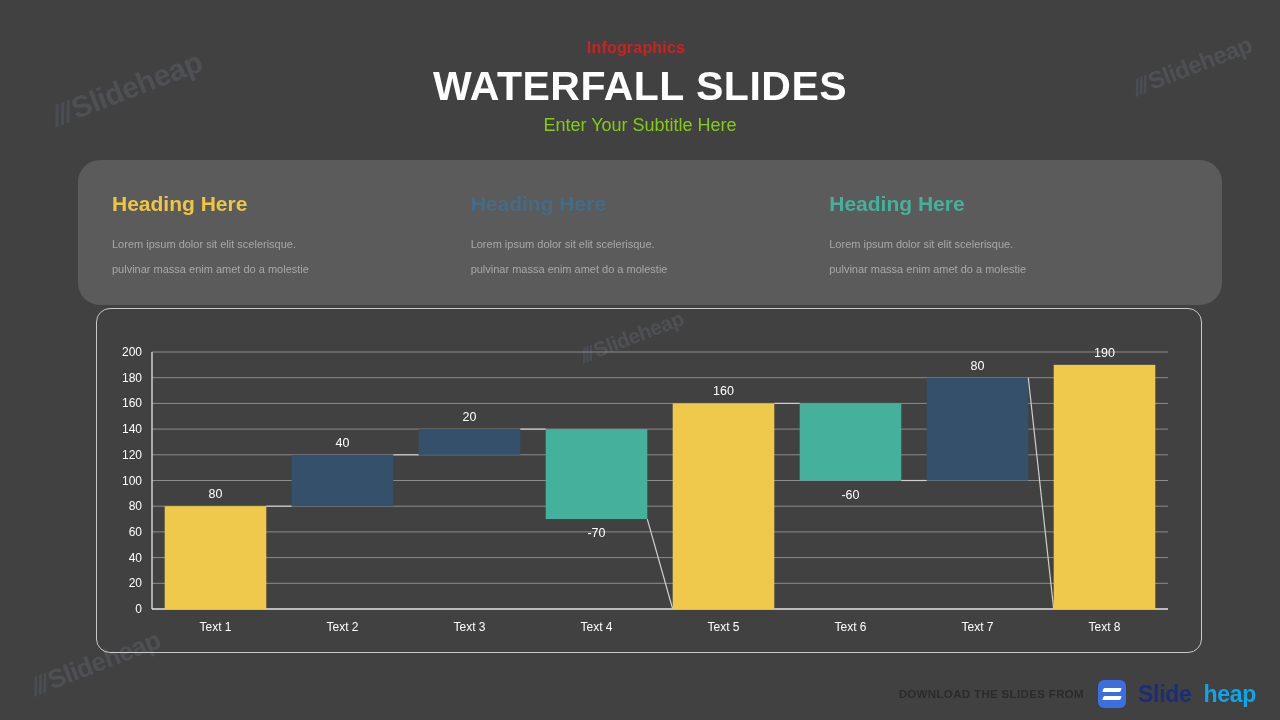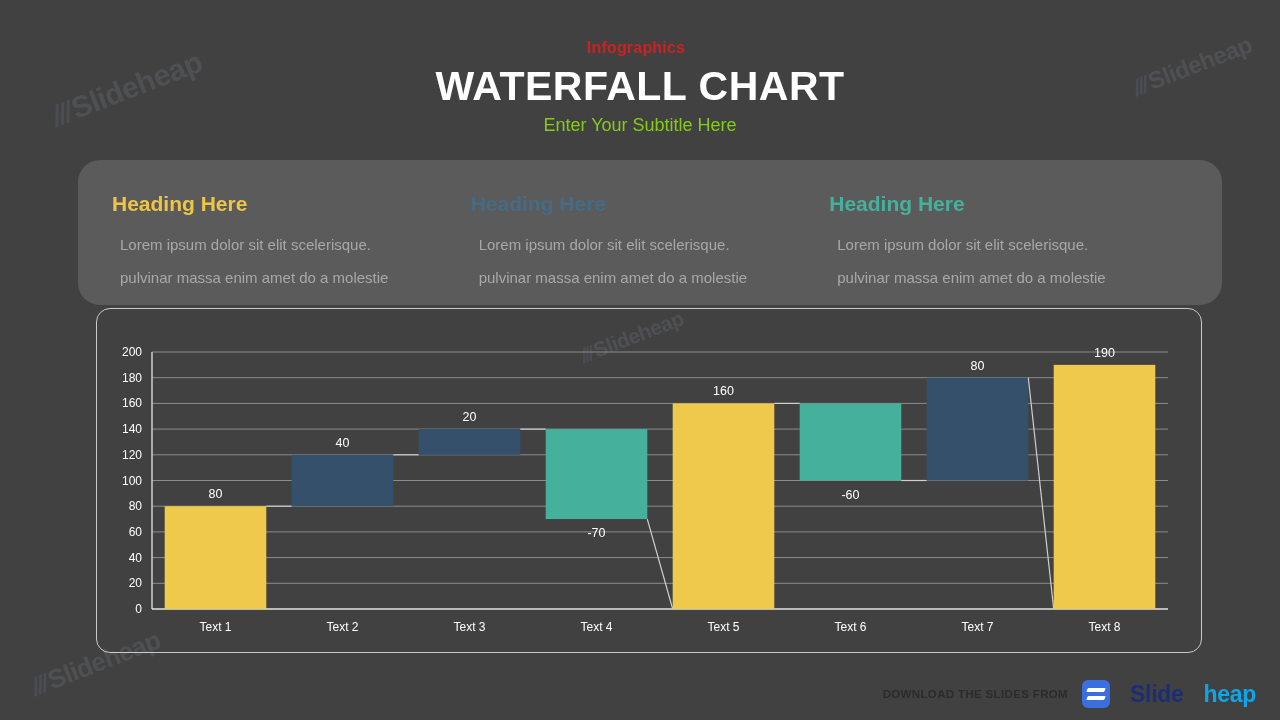--- a/index.html
+++ b/index.html
@@ -94,23 +94,23 @@
     padding-right: 30px;
   }
   .card-title {
     font-size: 21px;
     font-weight: 700;
     margin: 0 0 16px 0;
     line-height: 24px;
   }
   .card-line {
     color: #a8a8a8;
-    font-size: 15px;
+    font-size: 11px;
     line-height: 25px;
-    margin: 8px;
+    margin: 0;
     font-weight: 400;
   }
 
   
   .chart-box {
     position: absolute;
     left: 96px;
     top: 308px;
     width: 1106px;
     height: 345px;
@@ -161,21 +161,21 @@
   }
   .footer-text {
     color: #2b2b2b;
     font-size: 11.5px;
     font-weight: 700;
     letter-spacing: 0.35px;
   }
   .logo {
     display: flex;
     align-items: center;
-    gap: 20px;
+    gap: 12px;
   }
   .logo-mark {
     width: 28px;
     height: 28px;
     background: #3b6fe0;
     border-radius: 6px;
     position: relative;
     overflow: hidden;
     flex: none;
   }
@@ -210,21 +210,21 @@
   <span class="wm-mark">///</span>
     <span>Slideheap</span>
 </div>
 <div class="wm wm-d">
   <span class="wm-mark">///</span>
     <span>Slideheap</span>
 </div>
 
 <div class="hdr">
   <p class="hdr-eyebrow">Infographics</p>
-  <h1 class="hdr-title">WATERFALL CHART</h1>
+  <h1 class="hdr-title">WATERFALL SLIDES</h1>
   <p class="hdr-sub">Enter Your Subtitle Here</p>
 </div>
 
 <div class="panel">
   <div class="card">
     <h2 class="card-title" id="ct0" style="color: rgb(238, 197, 69);">Heading Here</h2>
     <p class="card-line">Lorem ipsum dolor sit elit scelerisque.</p>
     <p class="card-line">pulvinar massa enim amet do a molestie</p>
   </div>
   <div class="card">

